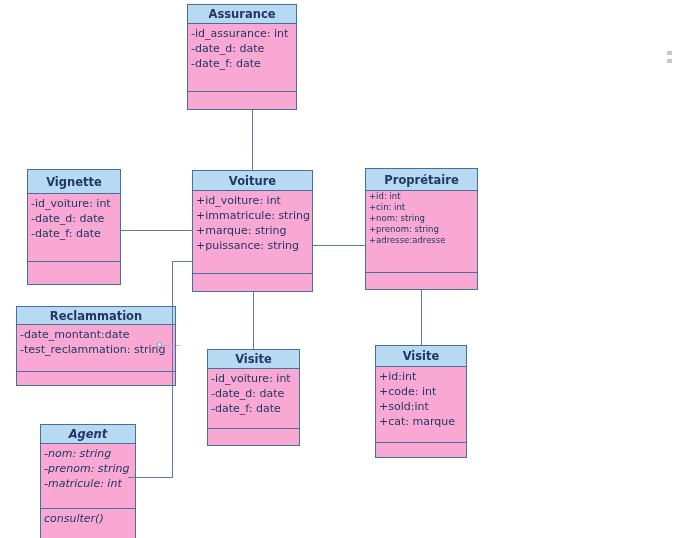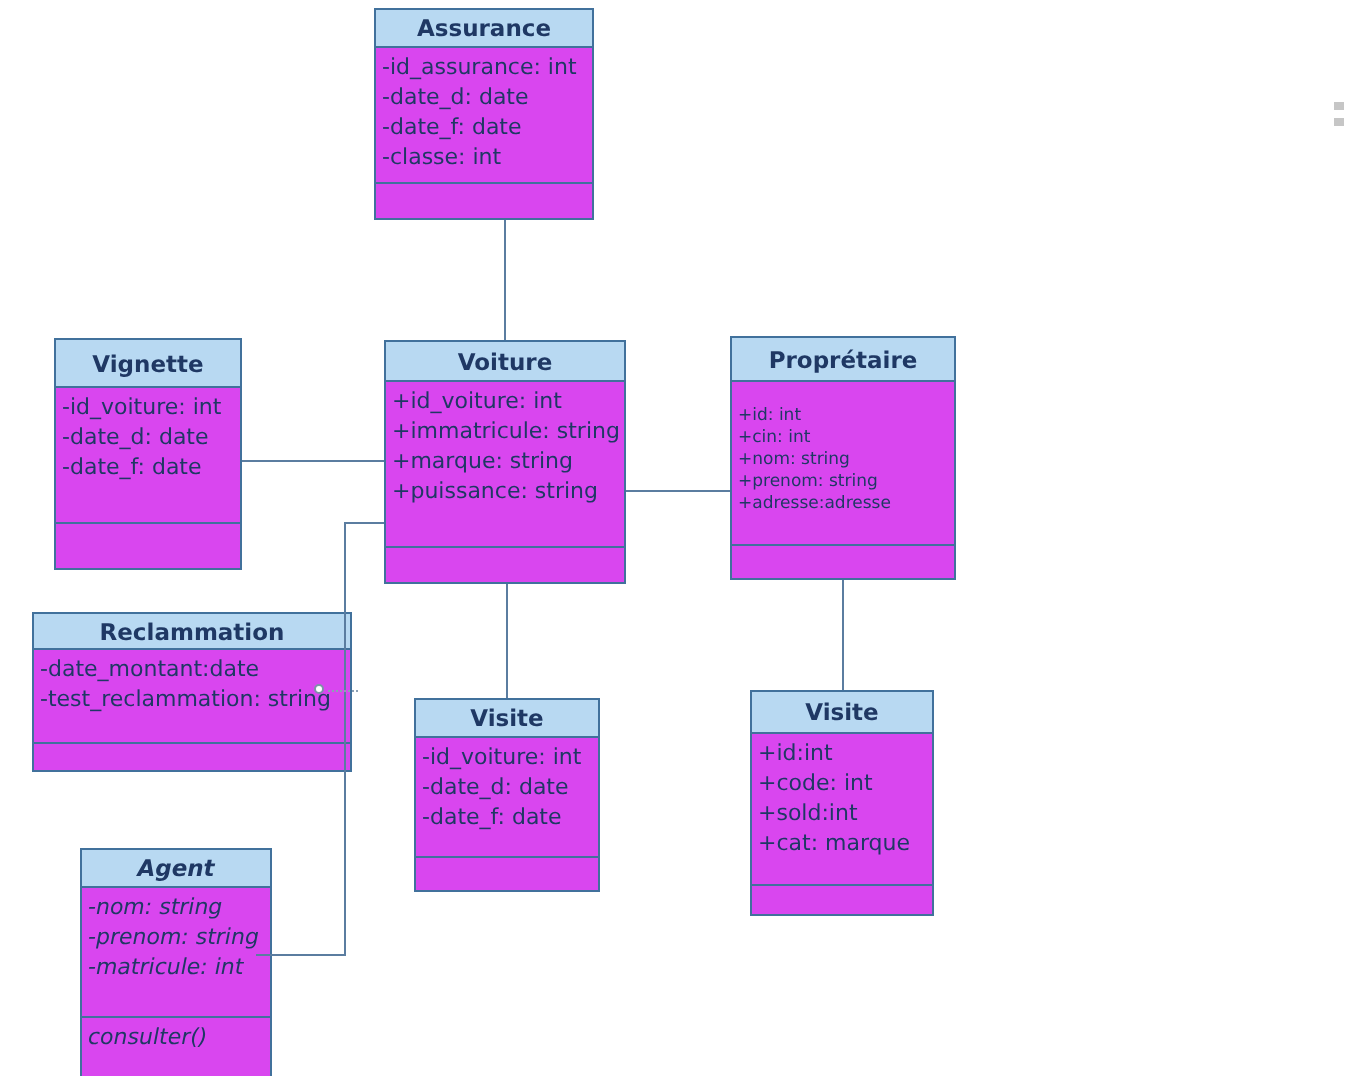--- a/index.html
+++ b/index.html
@@ -12,21 +12,21 @@
     position: relative;
     width: 675px;
     height: 538px;
     background: #ffffff;
     overflow: hidden;
   }
   .uml-class {
     position: absolute;
     box-sizing: border-box;
     border: 1px solid #41719C;
-    background: #d946ef;
+    background: #f9a8d4;
     color: #1F3864;
     display: flex;
     flex-direction: column;
     justify-content: space-between;
   }
   .uml-class .hdr {
     box-sizing: border-box;
     border-bottom: 1px solid #41719C;
     background: #B8D9F2;
     font-weight: bold;
@@ -51,21 +51,21 @@
     box-sizing: border-box;
     flex: 1 1 auto;
     padding: 2px 12px 0 3px;
     font-size: 11px;
     line-height: 15px;
     white-space: nowrap;
   }
   .uml-class.small-attrs .attrs {
     font-size: 8.5px;
     line-height: 11px;
-    padding-top: 12px;
+    padding-top: 0;
   }
   .connector {
     position: absolute;
     background: #5B7DA0;
   }
   .connector.h { height: 1px; }
   .connector.v { width: 1px; }
   .dotted-stub {
     position: absolute;
     height: 0;
@@ -91,21 +91,20 @@
 <body>
 
 <div id="canvas">
 
   <div class="uml-class" style="left:187px; top:4px; width:110px; height:106px;">
     <div class="hdr" style="height:19px">Assurance</div>
     <div class="attrs" style="height:68px">
       <div>-id_assurance: int</div>
       <div>-date_d: date</div>
       <div>-date_f: date</div>
-      <div>-classe: int</div>
     </div>
     <div class="ops"></div>
   </div>
 
   <div class="uml-class" style="left:27px; top:169px; width:94px; height:116px;">
     <div class="hdr" style="height:24px">Vignette</div>
     <div class="attrs" style="height:68px">
       <div>-id_voiture: int</div>
       <div>-date_d: date</div>
       <div>-date_f: date</div>

